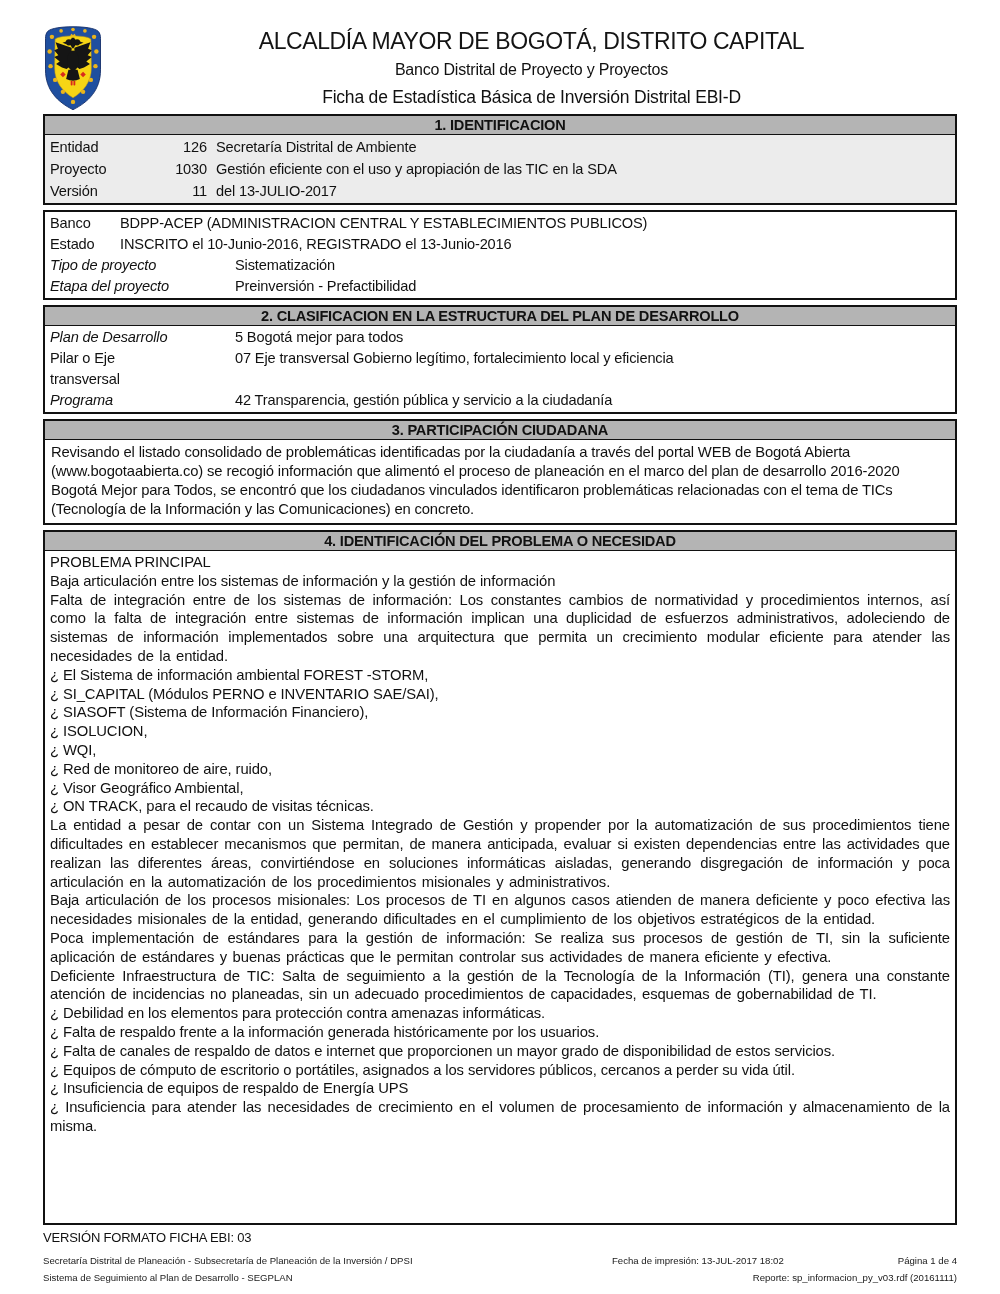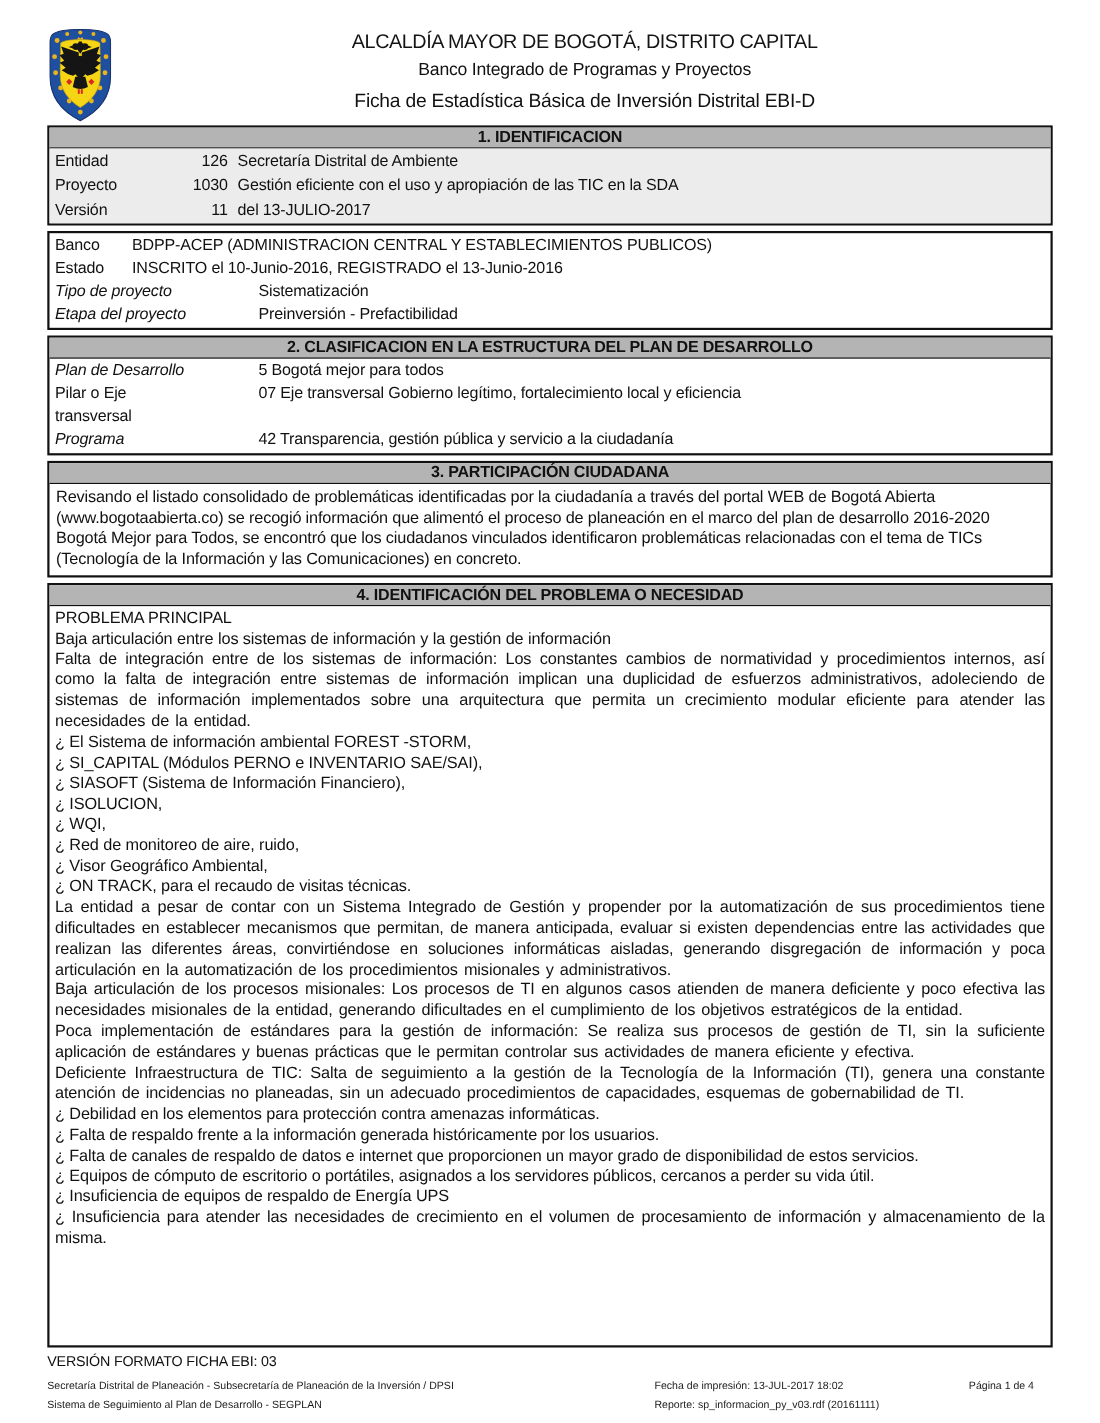--- a/index.html
+++ b/index.html
@@ -10,21 +10,21 @@
     font-family: "Liberation Sans", "DejaVu Sans", sans-serif;
     color: #111;
     position: relative;
     overflow: hidden;
     margin: 0 auto;
   }
   
   .doc-header { display: flex; align-items: flex-start; padding: 24px 43px 4px 40px; height: 114px; }
   .logo { width: 66px; height: 88px; flex: 0 0 auto; }
   .titles { flex: 1; text-align: center; padding-top: 4px; }
-  .t-org { font-size: 18px; letter-spacing: -0.4px; color: #141414; }
+  .t-org { font-size: 23px; letter-spacing: -0.4px; color: #141414; }
   .t-sub { font-size: 16px; margin-top: 6px; letter-spacing: -0.2px; }
   .t-doc { font-size: 17.5px; margin-top: 8px; letter-spacing: -0.2px; }
   
   .inner { margin: 0 43px; }
   .box { border: 2px solid #111; }
   .gap3 { margin-top: 5px; }
   .sec-bar {
     background: #b4b4b4;
     border-bottom: 1px solid #111;
     text-align: center;
@@ -55,30 +55,30 @@
   .s4-content {
     padding: 2px 5px 4px 5px;
     font-size: 14.8px;
     line-height: 18.8px;
     letter-spacing: -0.1px;
     min-height: 672px;
   }
   .blk-plain { text-align: left; }
   .blk-just  { text-align: justify; word-spacing: 1.5px; }
   
-  .footer { margin: 5px 60px 0 43px; }
+  .footer { margin: 5px 43px 0 43px; }
   .f-version { font-size: 13px; letter-spacing: -0.2px; }
   .f-small {
     display: flex; justify-content: space-between; align-items: flex-start;
     margin-top: 7px;
     font-size: 9.6px; line-height: 17px; color: #1a1a1a;
   }
   .f-right { flex: 0 0 auto; width: 345px; }
   .f-right-r1 { display: flex; justify-content: space-between; }
-  .f-right-r2 { }
+  .f-right-r2 { text-align: right; }
 </style>
 </head>
 <body>
 
 <div class="page">
 
   <div class="doc-header">
     <svg class="logo" viewBox="0 0 66 96" aria-hidden="true">
 
       <path d="M33 3 C21 3 9 4.5 5.5 8 C3.5 10 3 13 3 16 L3 50 C3 72 16 85 33 93.5 C50 85 63 72 63 50 L63 16 C63 13 62.5 10 60.5 8 C57 4.5 45 3 33 3 Z" fill="#1f4f9f" stroke="#16306b" stroke-width="1"></path>
@@ -118,21 +118,21 @@
         <path d="M22 52 l3 3 l-3 3 l-3 -3 Z"></path>
         <path d="M44 52 l3 3 l-3 3 l-3 -3 Z"></path>
         <rect x="30.5" y="62" width="2" height="5" rx="0.8"></rect>
         <rect x="33.5" y="62" width="2" height="5" rx="0.8"></rect>
       </g>
 
       <path d="M30 13 L31 10.5 L33 12 L35 10.5 L36 13 Z" fill="#e9b41c"></path>
     </svg>
     <div class="titles">
       <div class="t-org">ALCALDÍA MAYOR DE BOGOTÁ, DISTRITO CAPITAL</div>
-      <div class="t-sub">Banco Integrado de Programas y Proyectos</div>
+      <div class="t-sub">Banco Distrital de Proyecto y Proyectos</div>
       <div class="t-doc">Ficha de Estadística Básica de Inversión Distrital EBI-D</div>
     </div>
   </div>
 
   <div class="inner">
 
     <div class="box">
       <div class="sec-bar">1. IDENTIFICACION</div>
       <div class="rows graybg">
         <div class="frow">

